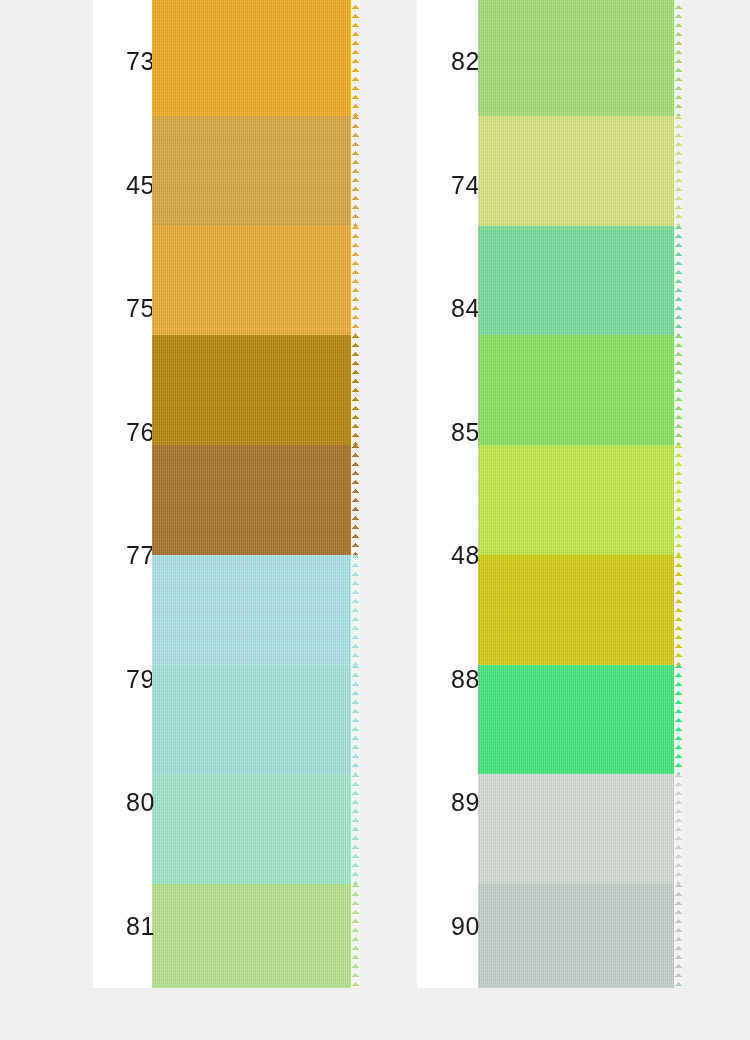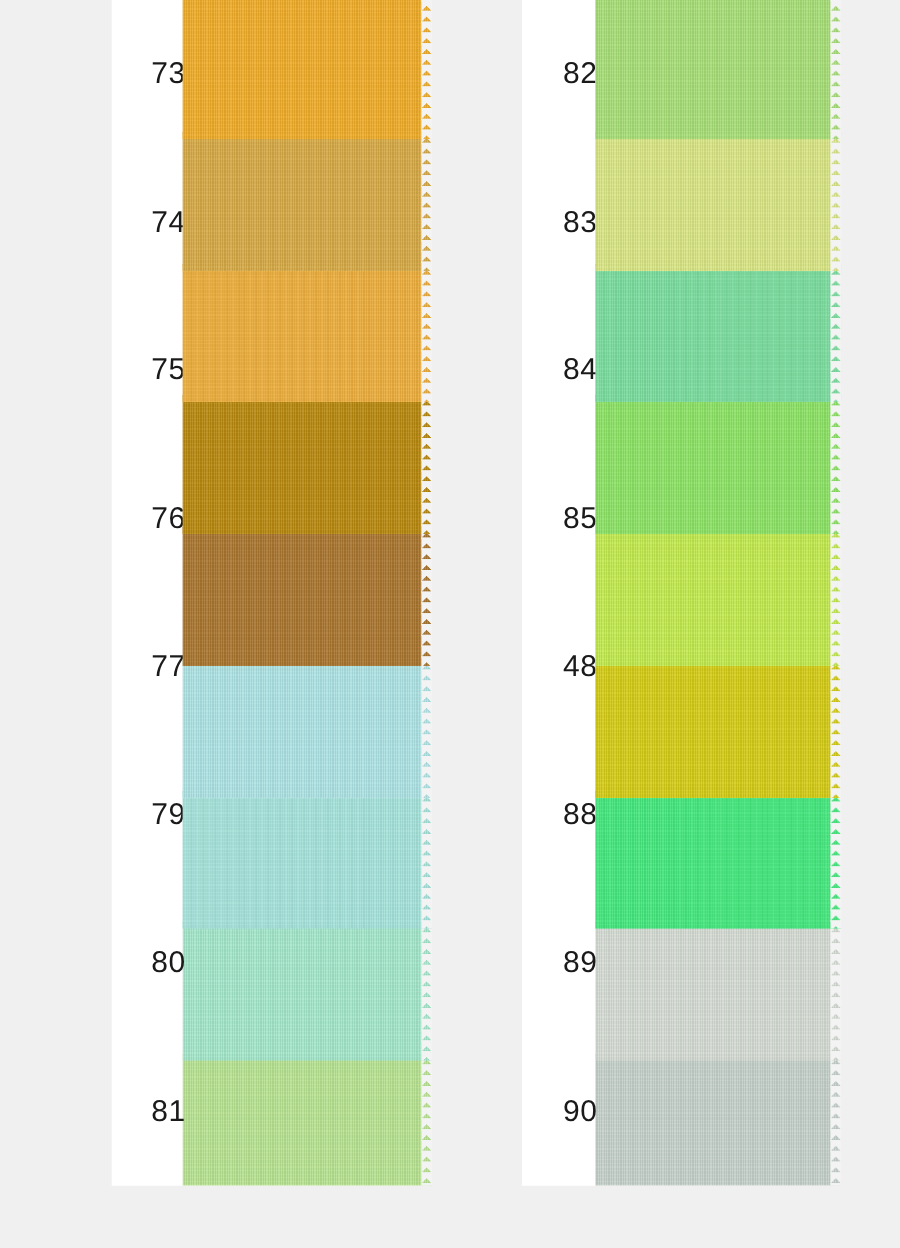--- a/index.html
+++ b/index.html
@@ -28,21 +28,21 @@
   .swatch-card {
     position: absolute;
     top: 0;
     display: flex;
     flex-direction: row;
     background: #ffffff;
     overflow: hidden;
   }
 
   #card-left  { left: 93px;  width: 267px; height: 988px; }
-  #card-right { left: 435px; width: 266px; height: 988px; }
+  #card-right { left: 417px; width: 266px; height: 988px; }
 
   
   .label-rail {
     width: 59px;
     flex: 0 0 59px;
     background: #ffffff;
     display: flex;
     flex-direction: column;
     position: relative;
     z-index: 3;
@@ -138,21 +138,21 @@
   }
 </style>
 </head>
 <body>
 
 <div id="swatch-board">
 
   <div class="swatch-card" id="card-left">
     <div class="label-rail">
         <div class="row-label">73</div>
-        <div class="row-label">74</div>
+        <div class="row-label">45</div>
         <div class="row-label">75</div>
         <div class="row-label">76</div>
         <div class="row-label">77</div>
         <div class="row-label">79</div>
         <div class="row-label">80</div>
         <div class="row-label">81</div>
       </div>
     <div class="swatch-stack">
         <div class="swatch" style="top: 0px; height: 115.778px; z-index: 9;">
           <div class="swatch-fabric" style="background-color: rgb(239, 172, 40);"></div>
@@ -198,21 +198,21 @@
           <div class="pinked-edge"></div>
           <div class="seam"></div>
         </div>
       </div>
     <div class="card-shadow"></div>
   </div>
 
   <div class="swatch-card" id="card-right">
     <div class="label-rail">
         <div class="row-label">82</div>
-        <div class="row-label">83</div>
+        <div class="row-label">74</div>
         <div class="row-label">84</div>
         <div class="row-label">85</div>
         <div class="row-label">48</div>
         <div class="row-label">88</div>
         <div class="row-label">89</div>
         <div class="row-label">90</div>
       </div>
     <div class="swatch-stack">
         <div class="swatch" style="top: 0px; height: 115.778px; z-index: 9;">
           <div class="swatch-fabric" style="background-color: rgb(167, 222, 119);"></div>

